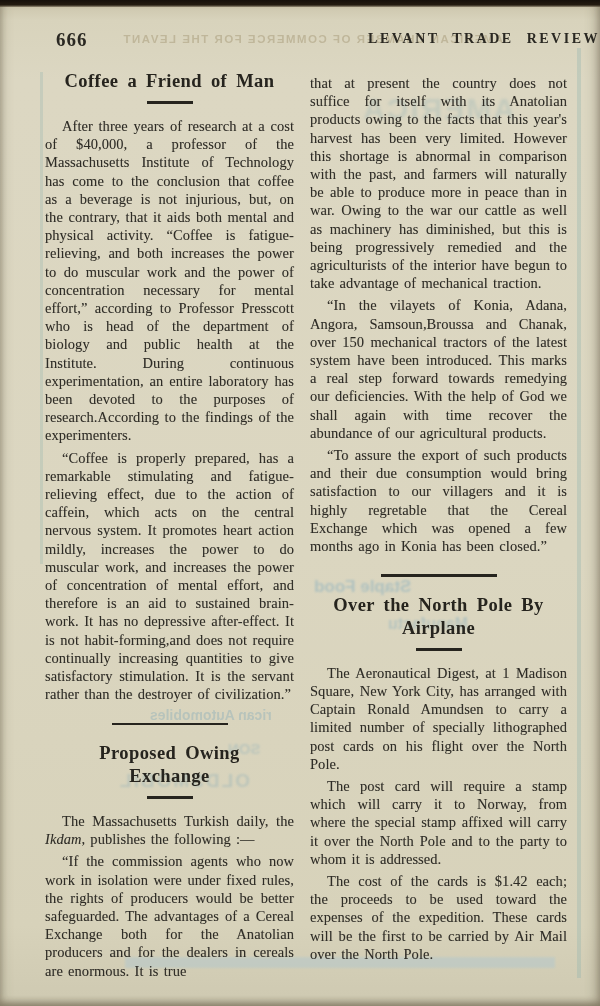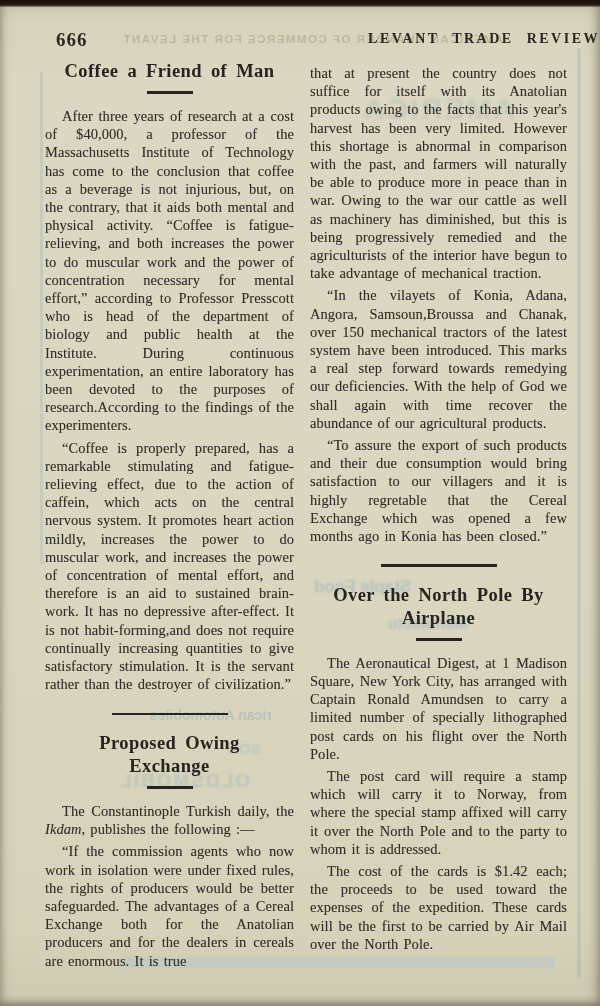--- a/index.html
+++ b/index.html
@@ -12,21 +12,21 @@
     box-shadow:inset 0 -4px 6px rgba(60,50,30,.35), inset -6px 0 10px rgba(90,80,60,.25), inset 5px 0 9px rgba(120,110,85,.22);
   }
   .scan-edge-top { position:absolute; top:0; left:0; right:0; height:7px;
     background:linear-gradient(180deg,#16100a 0%, #241b10 70%, rgba(60,45,25,.35) 100%); }
 
   .page-number { position:absolute; left:56px; top:29px; font-size:19px; font-weight:bold;
     letter-spacing:1px; color:#2a2822; }
   .journal-title { position:absolute; left:0; right:0; top:31px; text-align:right;
     font-size:14px; font-weight:bold; letter-spacing:2.5px; word-spacing:7px; color:#2a2822; }
 
-  .col { position:absolute; top:60px; }
+  .col { position:absolute; top:70px; }
   .col-left  { left:41px;  width:257px; }
   .col-right { left:306px; width:265px; }
 
   .article-title { margin:0 0 8px; text-align:center; font-size:18.5px; line-height:23px;
     font-weight:bold; word-spacing:4px; letter-spacing:.4px; color:#26241e; }
   .title-narrow { padding:0 26px; }
   .rule-short { width:46px; height:3px; background:#26241e; margin:0 auto 13px; }
   .rule-sep   { width:116px; height:2.5px; background:#26241e; margin:19px auto 17px; }
 
   .body-par { margin:4px; text-align:justify; font-size:14.4px; line-height:18.2px;
@@ -83,21 +83,21 @@
     <div class="rule-short"></div>
 
     <p class="body-par indent">After three years of research at a cost of $40,000, a professor of the Massachusetts Institute of Technology has come to the conclusion that coffee as a beverage is not injurious, but, on the contrary, that it aids both mental and physical activity. “Coffee is fatigue-relieving, and both increases the power to do muscular work and the power of concentration necessary for mental effort,” according to Professor Presscott who is head of the department of biology and public health at the Institute. During continuous experimentation, an entire laboratory has been devoted to the purposes of research.According to the findings of the experimenters.</p>
     <p class="body-par indent">“Coffee is properly prepared, has a remarkable stimulating and fatigue-relieving effect, due to the action of caffein, which acts on the central nervous system. It promotes heart action mildly, increases the power to do muscular work, and increases the power of concentration of mental effort, and therefore is an aid to sustained brain-work. It has no depressive after-effect. It is not habit-forming,and does not require continually increasing quantities to give satisfactory stimulation. It is the servant rather than the destroyer of civilization.”</p>
 
     <div class="rule-sep"></div>
 
     <h2 class="article-title title-narrow">Proposed Owing Exchange</h2>
     <div class="rule-short"></div>
 
-    <p class="body-par indent"><span>The Constantinople Turkish daily, the </span><span class="ital">Ikdam</span><span>, publishes the following :—</span></p>
+    <p class="body-par indent"><span>The Massachusetts Turkish daily, the </span><span class="ital">Ikdam</span><span>, publishes the following :—</span></p>
     <p class="body-par indent">“If the commission agents who now work in isolation were under fixed rules, the rights of producers would be better safeguarded. The advantages of a Cereal Exchange both for the Anatolian producers and for the dealers in cereals are enormous. It is true</p>
   </div>
 
   <div class="col col-right">
 
     <p class="body-par">that at present the country does not suffice for itself with its Anatolian products owing to the facts that this year's harvest has been very limited. However this shortage is abnormal in comparison with the past, and farmers will naturally be able to produce more in peace than in war. Owing to the war our cattle as well as machinery has diminished, but this is being progressively remedied and the agriculturists of the interior have begun to take advantage of mechanical traction.</p>
     <p class="body-par indent">“In the vilayets of Konia, Adana, Angora, Samsoun,Broussa and Chanak, over 150 mechanical tractors of the latest system have been introduced. This marks a real step forward towards remedying our deficiencies. With the help of God we shall again with time recover the abundance of our agricultural products.</p>
     <p class="body-par indent">“To assure the export of such products and their due consumption would bring satisfaction to our villagers and it is highly regretable that the Cereal Exchange which was opened a few months ago in Konia has been closed.”</p>
 
     <div class="rule-sep"></div>

